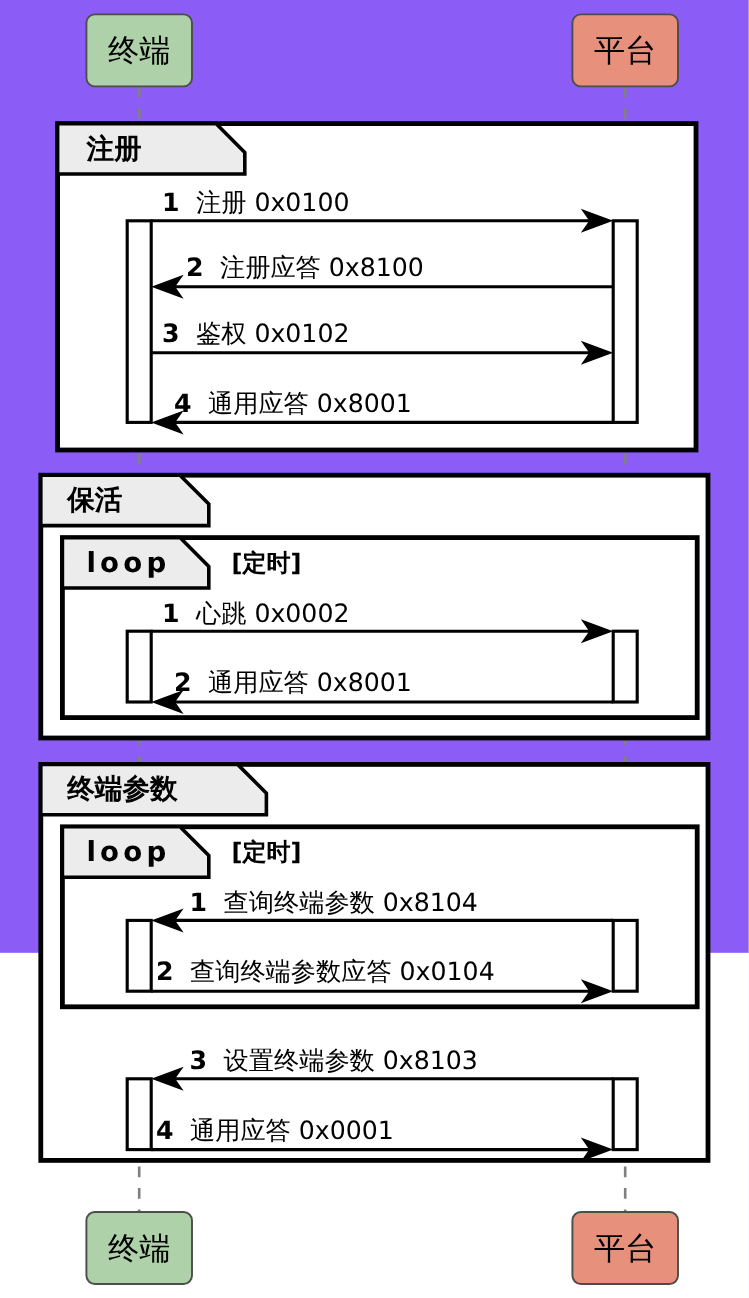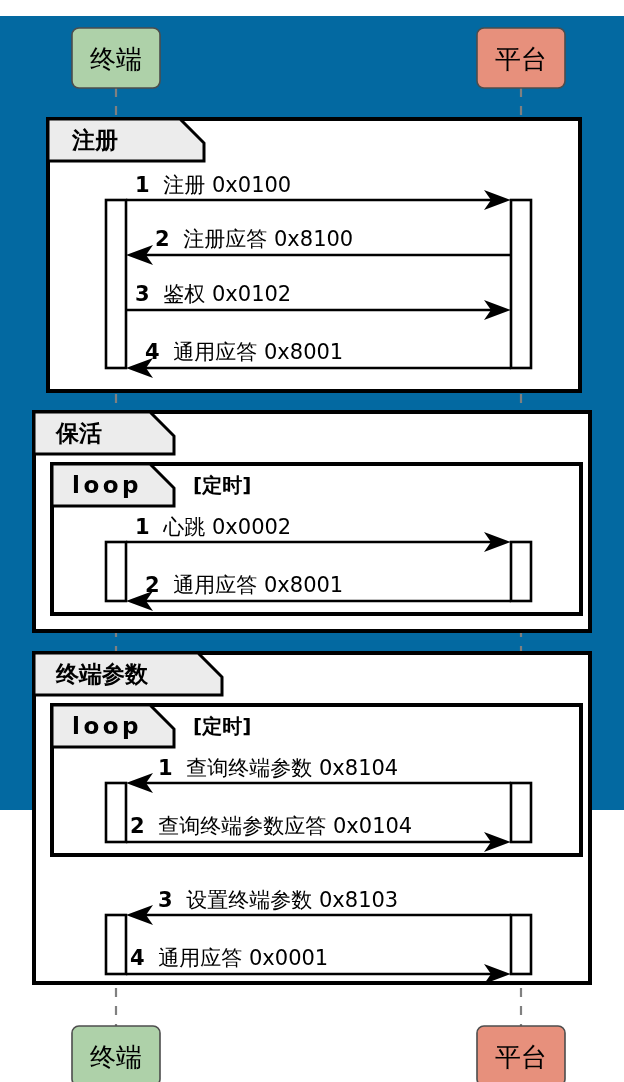--- a/index.html
+++ b/index.html
@@ -10,22 +10,21 @@
   body {
     width: 624px;
     height: 1082px;
     font-family: "DejaVu Sans", "Liberation Sans", sans-serif;
     overflow: hidden;
   }
   #diagram-root {
     position: relative;
     width: 624px;
     height: 794px;
-    background: #0369a1;
-    margin-top: 16px;
+    background: #8b5cf6;
   }
   svg#seq {
     display: block;
     width: 624px;
     height: 1082px;
   }
   .participant-box {
     stroke: #4d4d4d;
     stroke-width: 1.6;
   }

